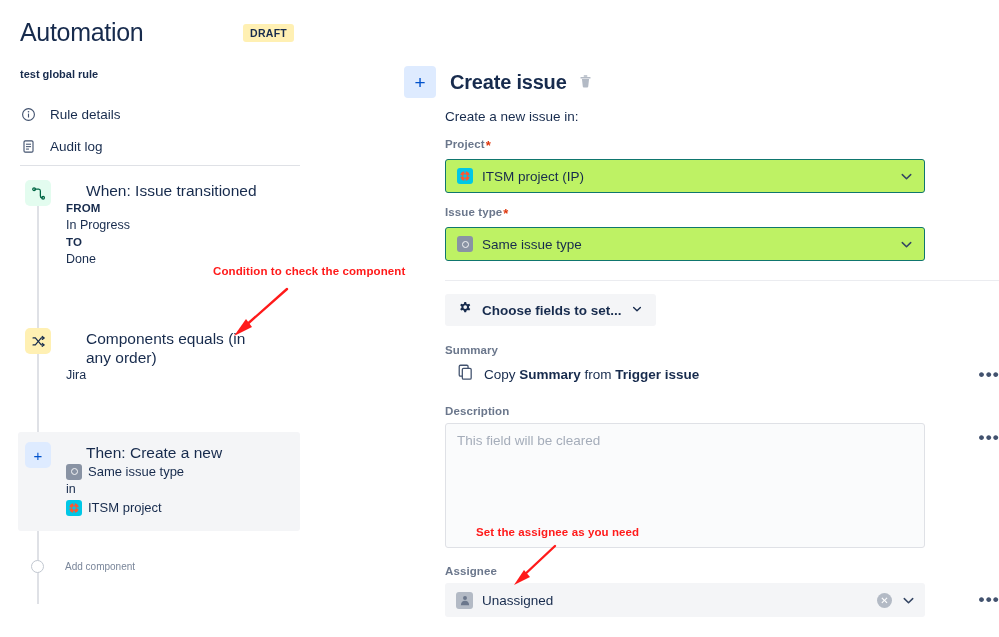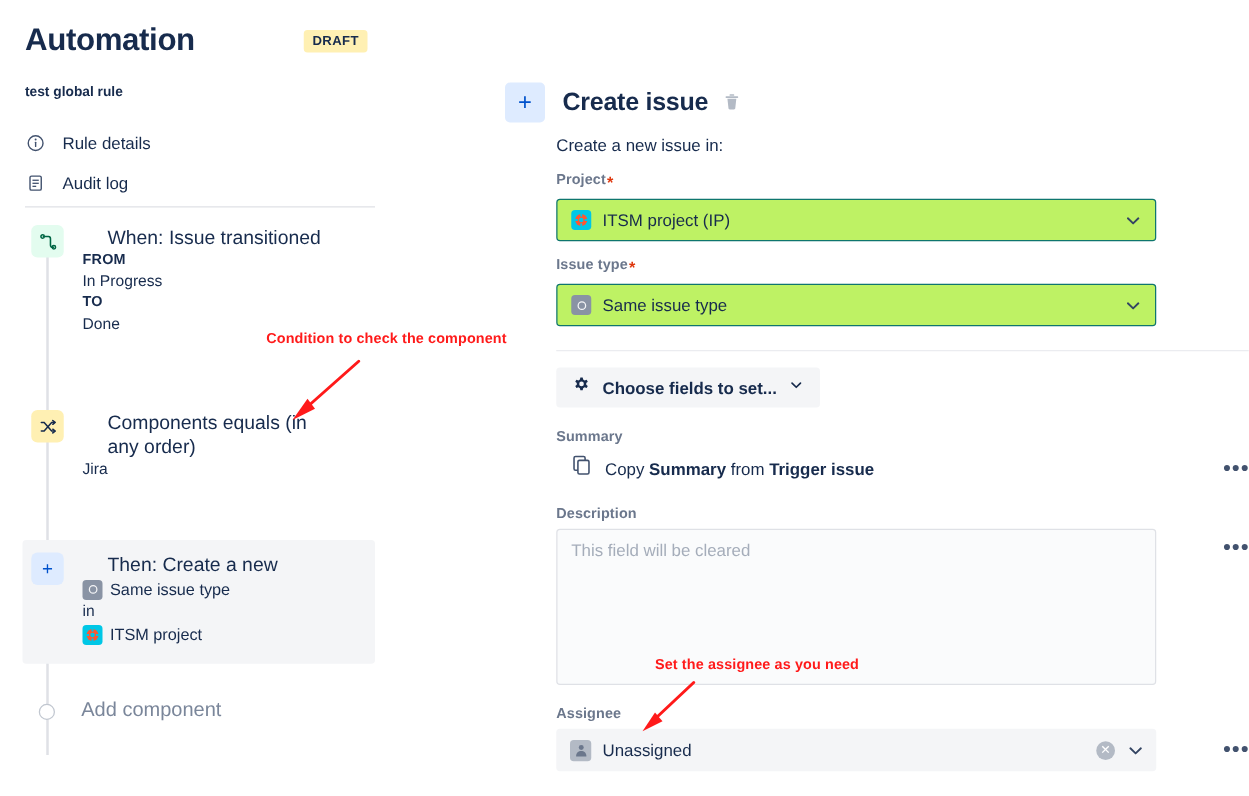--- a/index.html
+++ b/index.html
@@ -10,21 +10,21 @@
     color: #172B4D;
     overflow: hidden;
   }
   .page { position: relative; width: 999px; height: 637px; }
 
   
   .left { position: absolute; left: 0; top: 0; width: 400px; height: 637px; }
 
   .app-title {
     position: absolute; left: 20px; top: 18px;
-    font-size: 25px; font-weight: 700; letter-spacing: -0.3px;
+    font-size: 25px; font-weight: 400; letter-spacing: -0.3px;
     color: #172B4D;
   }
   .draft-badge {
     position: absolute; left: 243px; top: 24px;
     background: #FFF0B3; color: #172B4D;
     font-size: 10.5px; font-weight: 700; letter-spacing: 0.3px;
     padding: 3px 7px 3px 7px; border-radius: 3px;
   }
 
   .rule-name {
@@ -78,21 +78,21 @@
   .inline-chip { display: flex; align-items: center; gap: 6px; font-size: 13px; line-height: 19px; }
 
   .add-component {
     position: absolute; top: 380px; left: 0; display: flex; align-items: center;
     cursor: pointer;
   }
   .add-dot {
     width: 13px; height: 13px; border-radius: 50%; border: 1.5px solid #C1C7D0;
     margin-left: 31px; background: #fff; position: relative; z-index: 2;
   }
-  .add-label { margin-left: 21px; font-size: 16px; color: #7A869A; }
+  .add-label { margin-left: 21px; font-size: 10px; color: #7A869A; }
 
   
   .proj-icon {
     width: 16px; height: 16px; border-radius: 3px; background: #00C7E6;
     display: inline-flex; align-items: center; justify-content: center;
     flex: 0 0 16px;
   }
   .issuetype-icon {
     width: 16px; height: 16px; border-radius: 3px; background: #8993A4;
     display: inline-flex; align-items: center; justify-content: center;
@@ -405,19 +405,19 @@
       </div>
     </div>
   </div>
 
   <div class="anno" style="left:213px; top:265px;">Condition to check the component</div>
   <svg class="anno-arrow" style="left:225px; top:283px;" width="70" height="60" viewBox="0 0 70 60">
     <line x1="62" y1="6" x2="18" y2="45" stroke="#FF1A1A" stroke-width="2.4" stroke-linecap="round"></line>
     <path d="M9 53 L21 36 L27 44 Z" fill="#FF1A1A"></path>
   </svg>
 
-  <div class="anno" style="left:524px; top:526px;">Set the assignee as you need</div>
+  <div class="anno" style="left:476px; top:526px;">Set the assignee as you need</div>
   <svg class="anno-arrow" style="left:505px; top:541px;" width="60" height="52" viewBox="0 0 60 52">
     <line x1="50" y1="5" x2="17" y2="36" stroke="#FF1A1A" stroke-width="2.4" stroke-linecap="round"></line>
     <path d="M9 44 L19 29 L25 36 Z" fill="#FF1A1A"></path>
   </svg>
 
 </div>
 
 </body></html>

